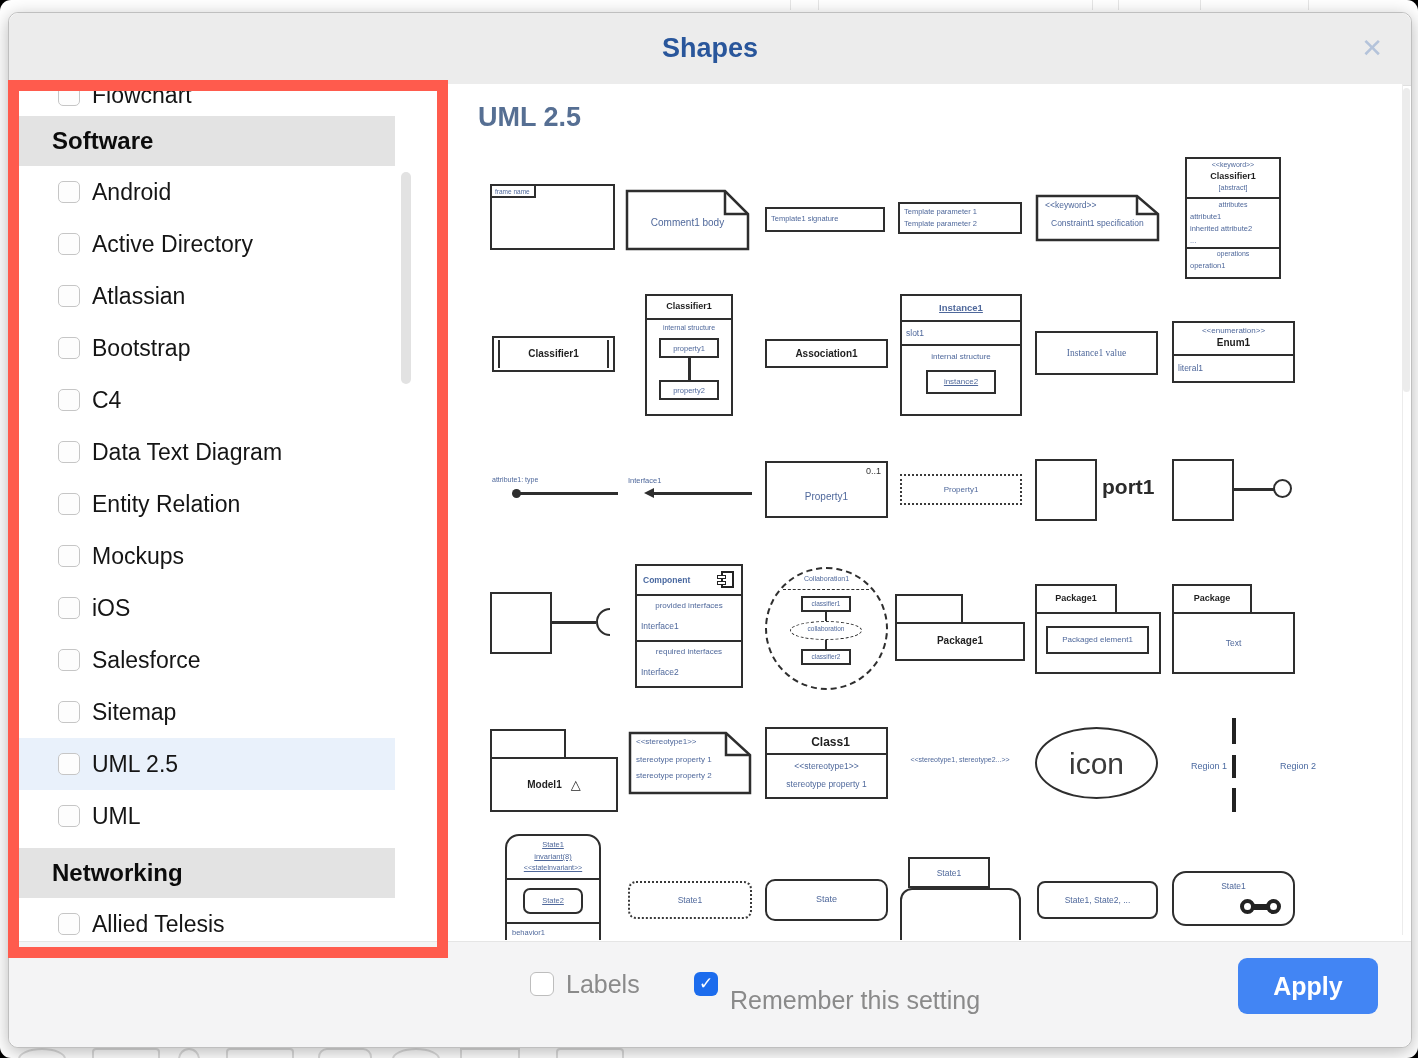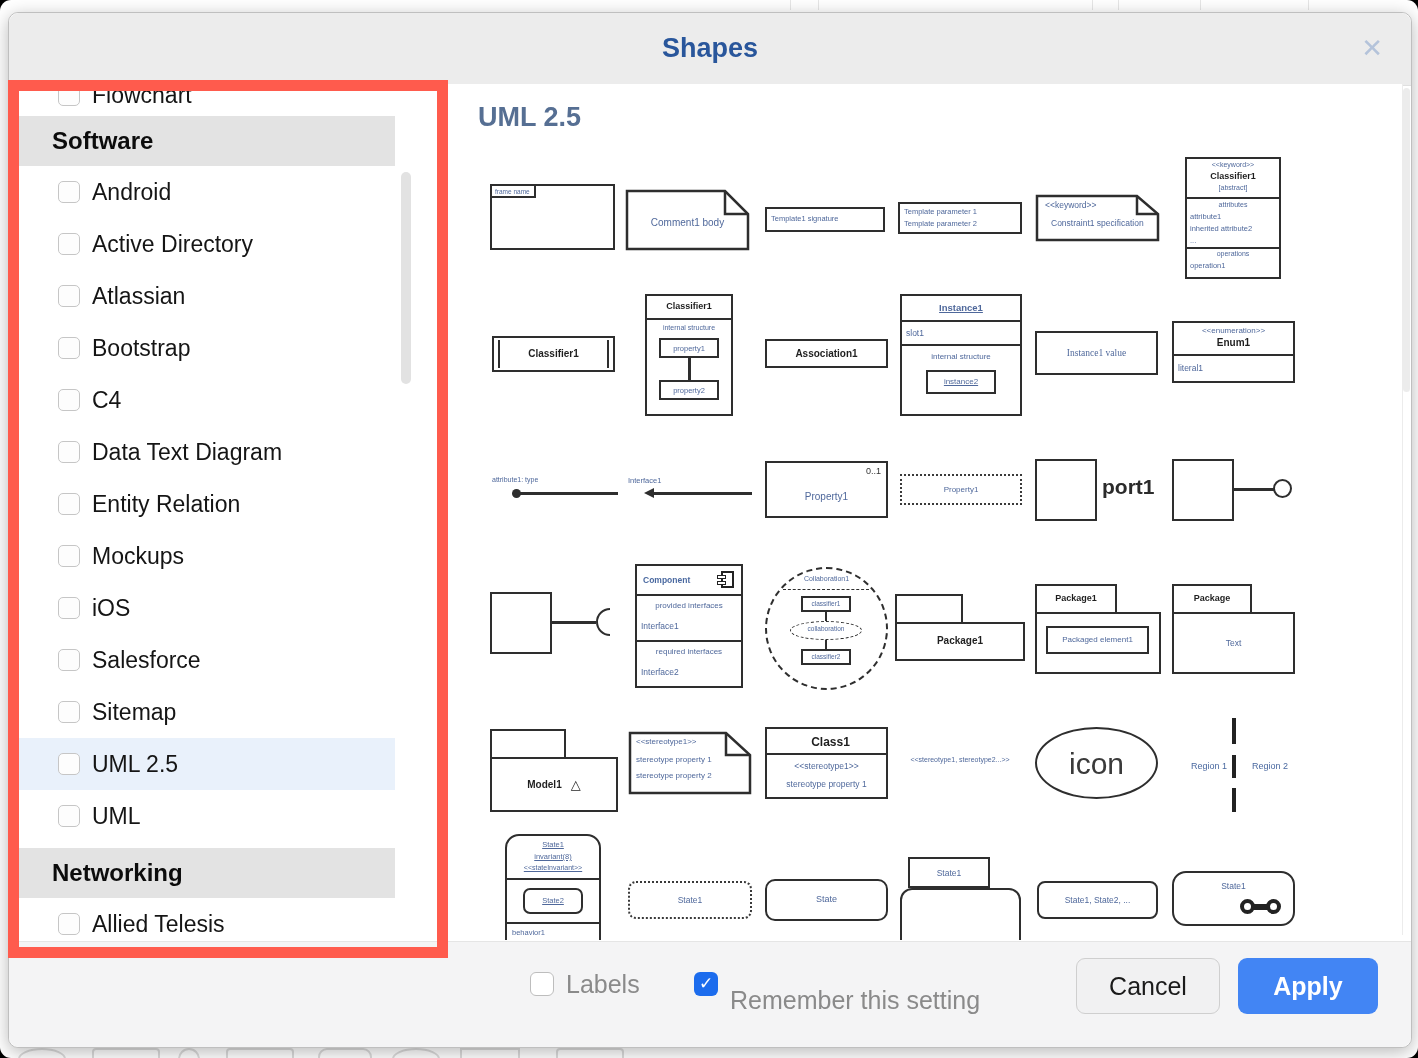--- a/index.html
+++ b/index.html
@@ -383,21 +383,21 @@
 
     <div class="sh" style="left:605px;top:643px;width:123px;height:72px;border-radius:50%;">
       <span class="tt ctr" style="top:17px;font-size:30px;color:#3a3a3a;">icon</span>
     </div>
 
     <div class="abs" style="left:742px;top:634px;width:123px;height:94px;">
       <div class="abs" style="left:60px;top:0;width:3.5px;height:26px;background:#222;"></div>
       <div class="abs" style="left:60px;top:37px;width:3.5px;height:23px;background:#222;"></div>
       <div class="abs" style="left:60px;top:70px;width:3.5px;height:24px;background:#222;"></div>
       <span class="tt" style="left:0;top:43px;width:55px;text-align:right;font-size:9px;color:#4a69a0;">Region 1</span>
-      <span class="tt" style="left:80px;top:43px;font-size:9px;color:#4a69a0;">Region 2</span>
+      <span class="tt" style="left:60px;top:43px;font-size:9px;color:#4a69a0;padding-left:48px;">Region 2</span>
     </div>
 
     <div class="sh" style="left:75px;top:750px;width:96px;height:190px;border-radius:14px 14px 0 0;">
       <span class="tt ctr ul" style="top:4px;font-size:7.5px;">State1</span>
       <span class="tt ctr ul" style="top:16px;font-size:7.5px;">invariant(8)</span>
       <span class="tt ctr ul" style="top:28px;font-size:7px;">&lt;&lt;stateInvariant&gt;&gt;</span>
       <div class="abs" style="left:0;right:0;top:42px;border-top:2.5px solid #2e2e2e;"></div>
       <div class="sh" style="left:16px;top:52px;width:60px;height:26px;border-radius:7px;">
         <span class="tt ctr ul" style="top:6px;font-size:7.5px;">State2</span>
       </div>
@@ -434,16 +434,15 @@
     </div>
   </div>
 
   <div class="pv-scroll-track"></div>
   <div class="pv-scroll"></div>
 
   <div class="cb empty" style="left:530px;top:972px;"></div>
   <span class="ft-label" style="left:566px;top:970px;">Labels</span>
   <div class="cb checked" style="left:694px;top:972px;">✓</div>
   <span class="ft-label" style="left:730px;top:970px;margin-top:16px;">Remember this setting</span>
-  <div class="btn cancel" style="left:1076px;top:958px;">Cancel</div>
   <div class="btn apply" style="left:1238px;top:958px;">Apply</div>
 
 </div>
 
 </body></html>

